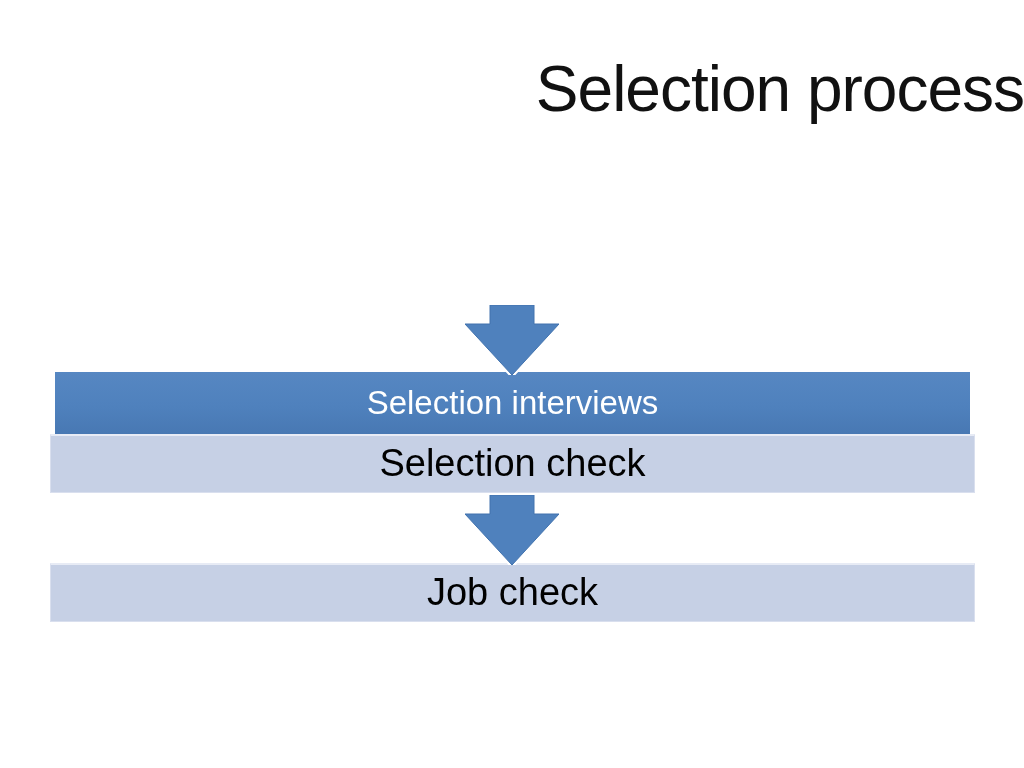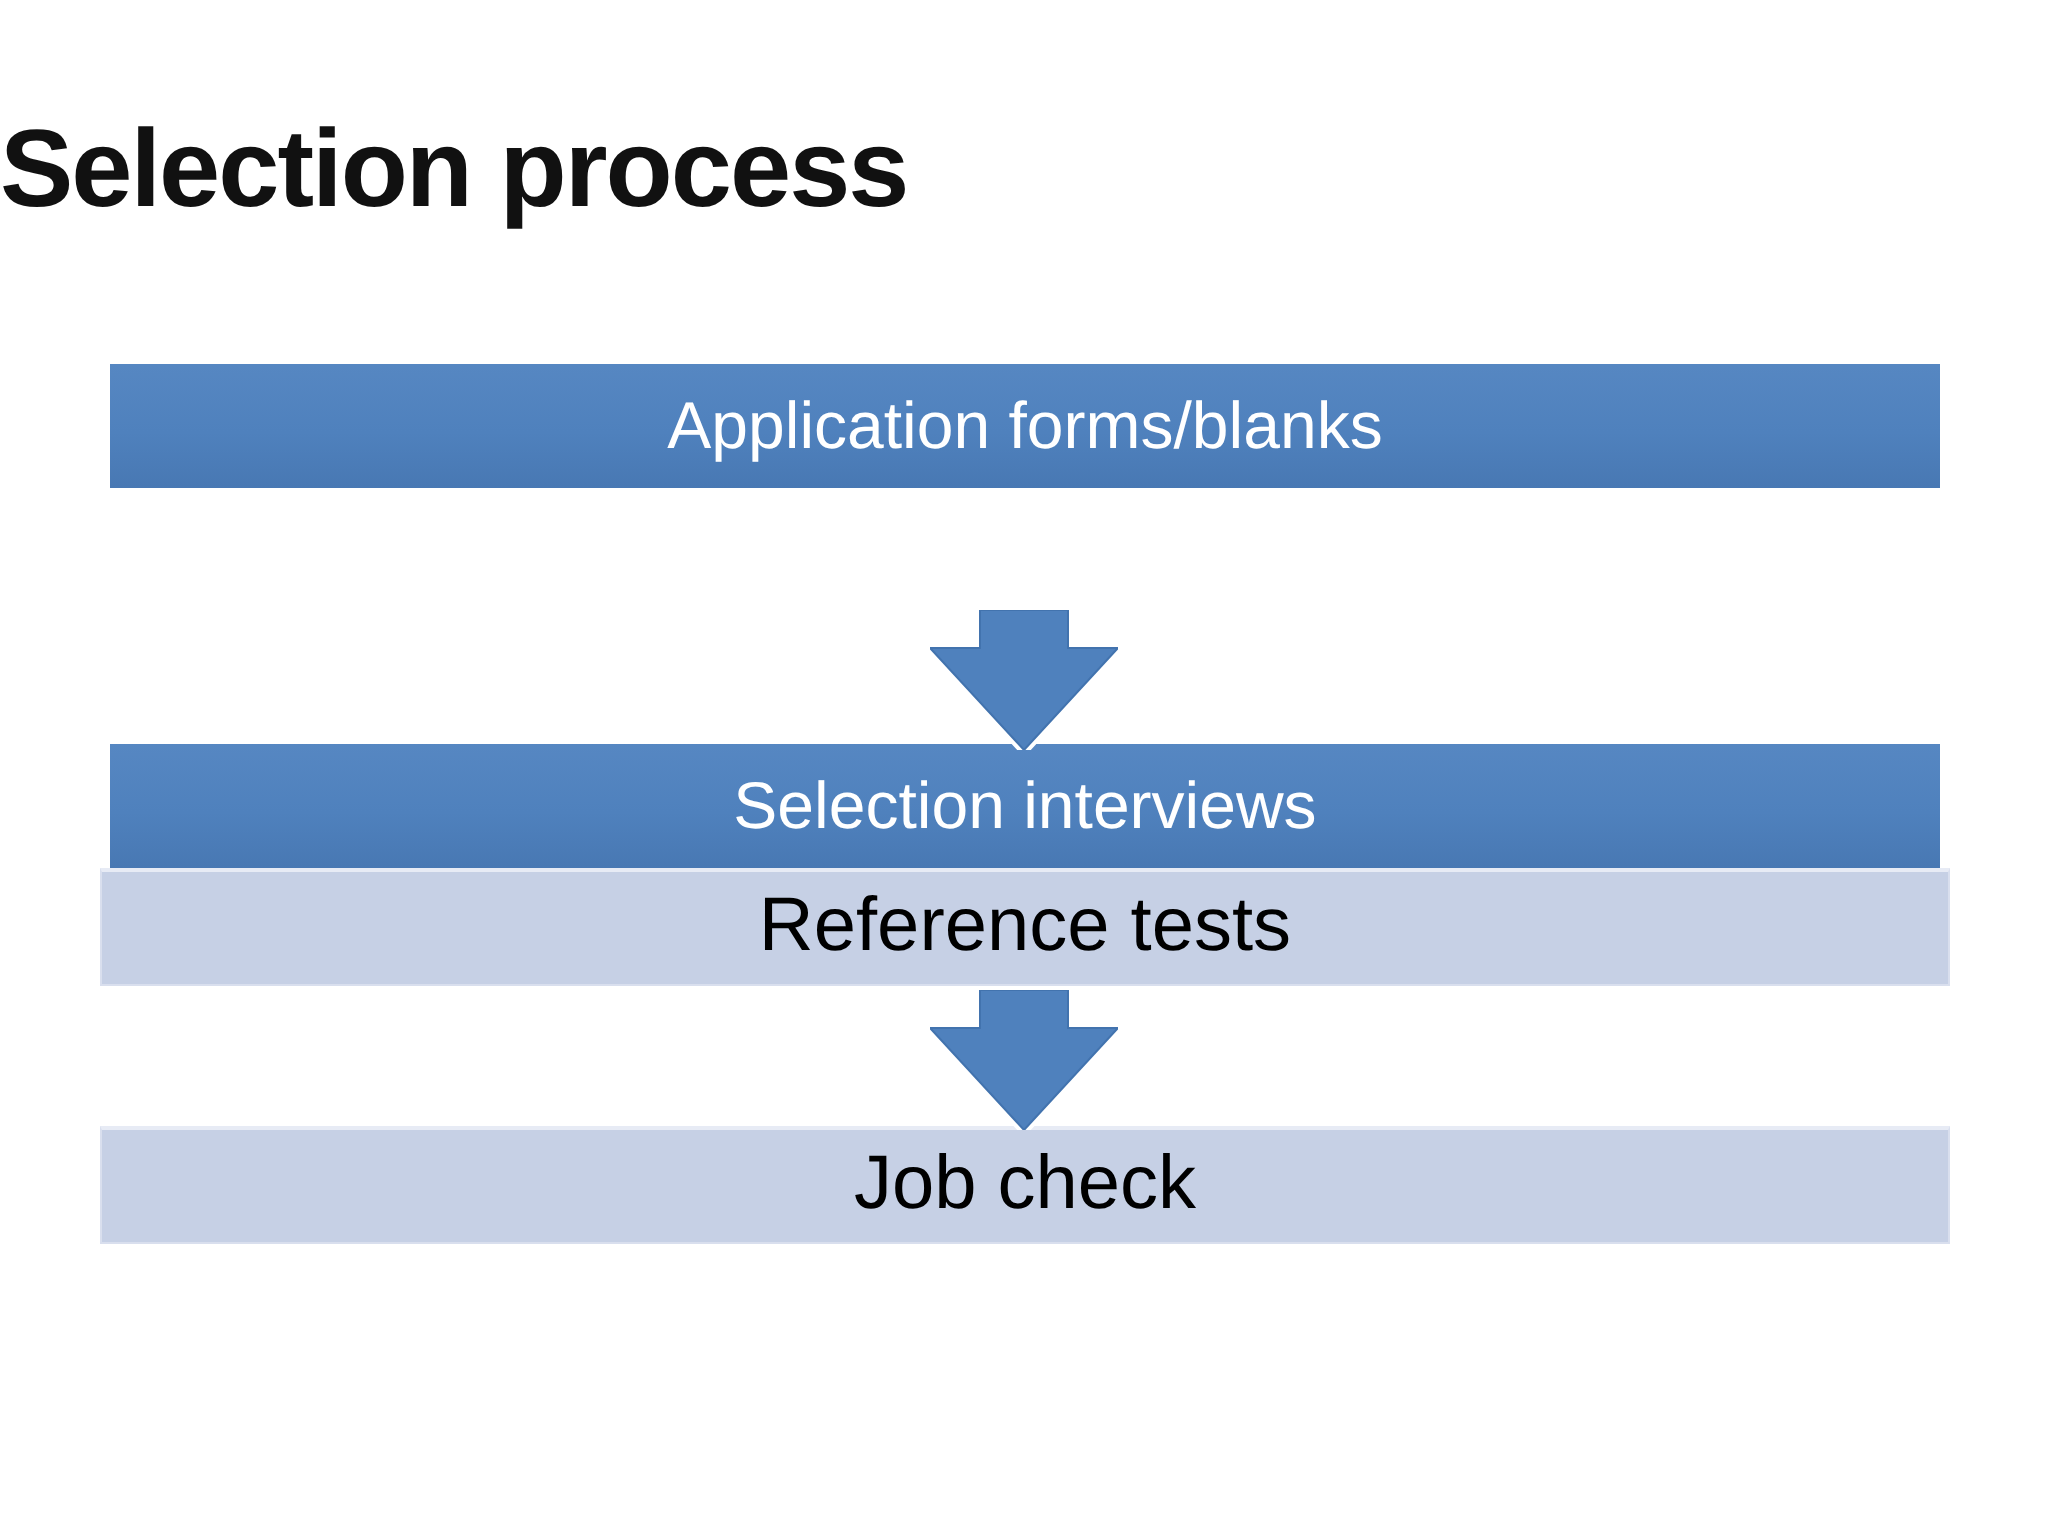--- a/index.html
+++ b/index.html
@@ -10,23 +10,23 @@
     background: #ffffff;
     overflow: hidden;
     font-family: "Liberation Sans", sans-serif;
   }
   .title {
     position: absolute;
     top: 52px;
     left: 0;
     width: 100%;
     margin: 0;
-    text-align: left;
-    font-size: 55px;
-    font-weight: 700;
+    text-align: right;
+    font-size: 64px;
+    font-weight: 400;
     letter-spacing: -1px;
     color: var(--title-color, #111111);
   }
   .block {
     position: absolute;
     left: 50px;
     width: 925px;
     z-index: 1;
   }
   .block-header {
@@ -64,36 +64,33 @@
   .block-3 { top: 563px; }
 </style>
 </head>
 <body>
 
 <div class="slide">
 
   <h1 class="title">Selection process</h1>
 
   <div class="block block-1">
-    <div class="block-header">
-      <span>Application forms/blanks</span>
-    </div>
   </div>
 
   <svg class="arrow arrow-1" viewBox="0 0 94 70" aria-hidden="true">
     <polygon points="25,0 69,0 69,19 94,19 47,70 0,19 25,19" fill="#ffffff" stroke="#ffffff" stroke-width="5" stroke-linejoin="miter"></polygon>
     <polygon points="25,0 69,0 69,19 94,19 47,70 0,19 25,19" fill="#4f81bd" stroke="#4273ae" stroke-width="1" stroke-linejoin="miter"></polygon>
   </svg>
 
   <div class="block block-2">
     <div class="block-header">
       <span>Selection interviews</span>
     </div>
     <div class="block-sub">
-      <span>Reference tests</span>
+      <span>Selection check</span>
     </div>
   </div>
 
   <svg class="arrow arrow-2" viewBox="0 0 94 70" aria-hidden="true">
     <polygon points="25,0 69,0 69,19 94,19 47,70 0,19 25,19" fill="#ffffff" stroke="#ffffff" stroke-width="5" stroke-linejoin="miter"></polygon>
     <polygon points="25,0 69,0 69,19 94,19 47,70 0,19 25,19" fill="#4f81bd" stroke="#4273ae" stroke-width="1" stroke-linejoin="miter"></polygon>
   </svg>
 
   <div class="block block-3">
     <div class="block-sub">

